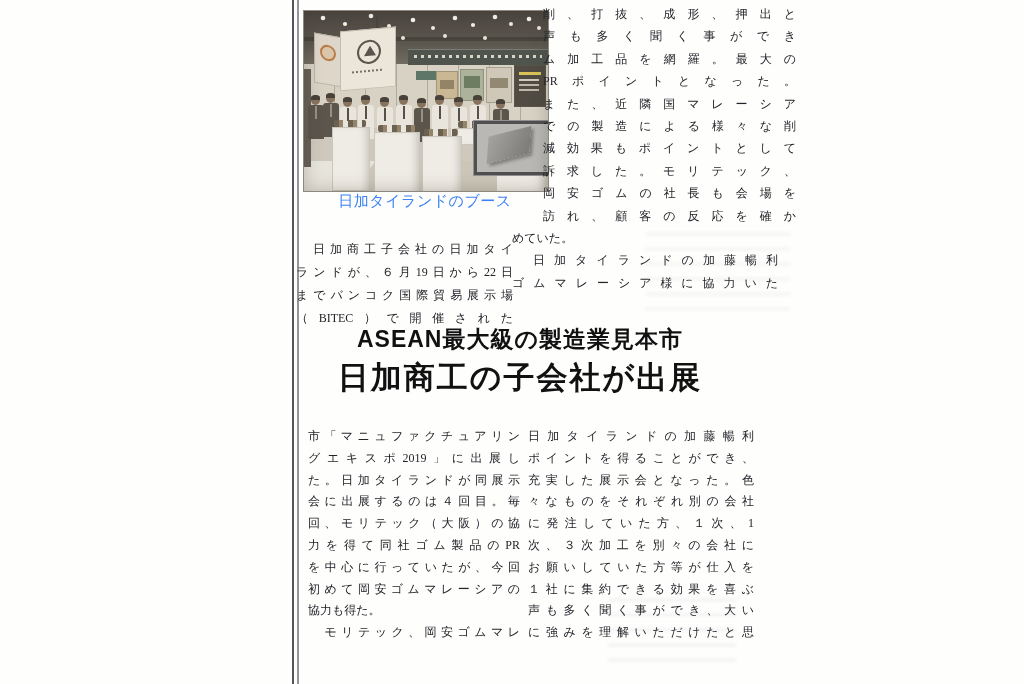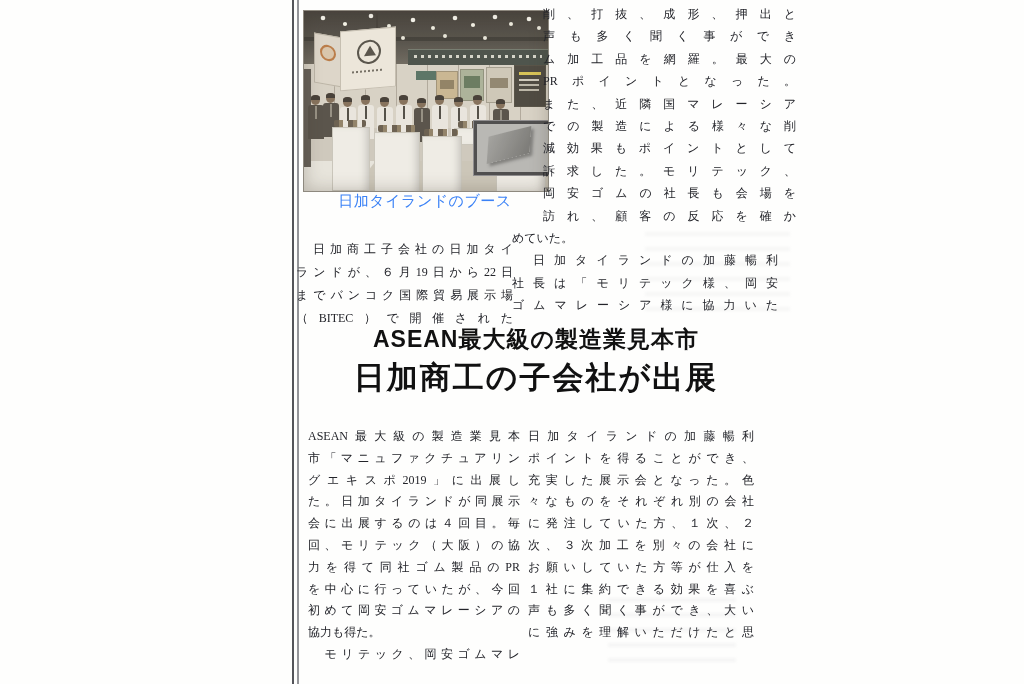--- a/index.html
+++ b/index.html
@@ -80,21 +80,21 @@
     font-size:15px;letter-spacing:.5px;color:#3b82f6;}
   .col{position:absolute;font-size:12px;line-height:22.4px;color:#23242a;}
   .tline{text-align:justify;text-align-last:justify;}
   .tline.end{text-align-last:left;}
   .col-tr1{left:530px;top:3px;width:266px;padding-left:13px;box-sizing:border-box;}
   .col-tr2{left:512px;top:227px;width:266px;}
   .col-up{left:296px;top:222px;width:217px;line-height:23px;margin-top:16px;}
   .col-bl{left:308px;top:426px;width:212px;line-height:21.8px;}
   .col-br{left:528px;top:426px;width:226px;line-height:21.8px;}
 
-  .headline{position:absolute;left:300px;top:326px;width:440px;text-align:center;color:#111;margin-left:16px;}
+  .headline{position:absolute;left:300px;top:326px;width:440px;text-align:center;color:#111;}
   .kicker{font-family:"Liberation Sans","DejaVu Sans",sans-serif;font-weight:700;
     font-size:23px;line-height:26px;letter-spacing:1px;}
   .title{margin:6px 0 0 0;font-size:31px;line-height:40px;font-weight:700;letter-spacing:2px;}
 
   
   .ghost{position:absolute;filter:blur(1.5px);opacity:.55;}
   .g1{left:645px;top:232px;width:145px;height:88px;
     background:repeating-linear-gradient(180deg,rgba(140,142,150,.13) 0 4px,transparent 4px 15px);}
   .g2{left:608px;top:598px;width:128px;height:66px;
     background:repeating-linear-gradient(180deg,rgba(140,142,150,.14) 0 4px,transparent 4px 15px);}
@@ -203,54 +203,52 @@
       <div class="tline">また、近隣国マレーシア</div>
       <div class="tline">での製造による様々な削</div>
       <div class="tline">減効果もポイントとして</div>
       <div class="tline">訴求した。モリテック、</div>
       <div class="tline">岡安ゴムの社長も会場を</div>
       <div class="tline">訪れ、顧客の反応を確か</div>
     </div>
   <div class="col col-tr2">
       <div class="tline end">めていた。</div>
       <div class="tline">　日加タイランドの加藤暢利</div>
-      <div class="tline">社長は「モリテック様、岡安</div>
       <div class="tline">ゴムマレーシア様に協力いた</div>
     </div>
   <div class="col col-up">
       <div class="tline">　日加商工子会社の日加タイ</div>
       <div class="tline">ランドが、６月19日から22日</div>
       <div class="tline">までバンコク国際貿易展示場</div>
       <div class="tline">（BITEC）で開催された</div>
     </div>
 
   <header class="headline">
     <div class="kicker">ASEAN最大級の製造業見本市</div>
     <h1 class="title">日加商工の子会社が出展</h1>
   </header>
 
   <div class="col col-bl">
-      <div class="tline">ASEAN最大級の製造業見本</div>
       <div class="tline">市「マニュファクチュアリン</div>
       <div class="tline">グエキスポ2019」に出展し</div>
       <div class="tline">た。日加タイランドが同展示</div>
       <div class="tline">会に出展するのは４回目。毎</div>
       <div class="tline">回、モリテック（大阪）の協</div>
       <div class="tline">力を得て同社ゴム製品のPR</div>
       <div class="tline">を中心に行っていたが、今回</div>
       <div class="tline">初めて岡安ゴムマレーシアの</div>
       <div class="tline end">協力も得た。</div>
       <div class="tline">　モリテック、岡安ゴムマレ</div>
     </div>
   <div class="col col-br">
       <div class="tline">日加タイランドの加藤暢利</div>
       <div class="tline">ポイントを得ることができ、</div>
       <div class="tline">充実した展示会となった。色</div>
       <div class="tline">々なものをそれぞれ別の会社</div>
-      <div class="tline">に発注していた方、１次、２</div>
+      <div class="tline">に発注していた方、１次、1</div>
       <div class="tline">次、３次加工を別々の会社に</div>
       <div class="tline">お願いしていた方等が仕入を</div>
       <div class="tline">１社に集約できる効果を喜ぶ</div>
       <div class="tline">声も多く聞く事ができ、大い</div>
       <div class="tline">に強みを理解いただけたと思</div>
     </div>
 
   <div class="ghost g1"></div>
   <div class="ghost g2"></div>
 </div>

